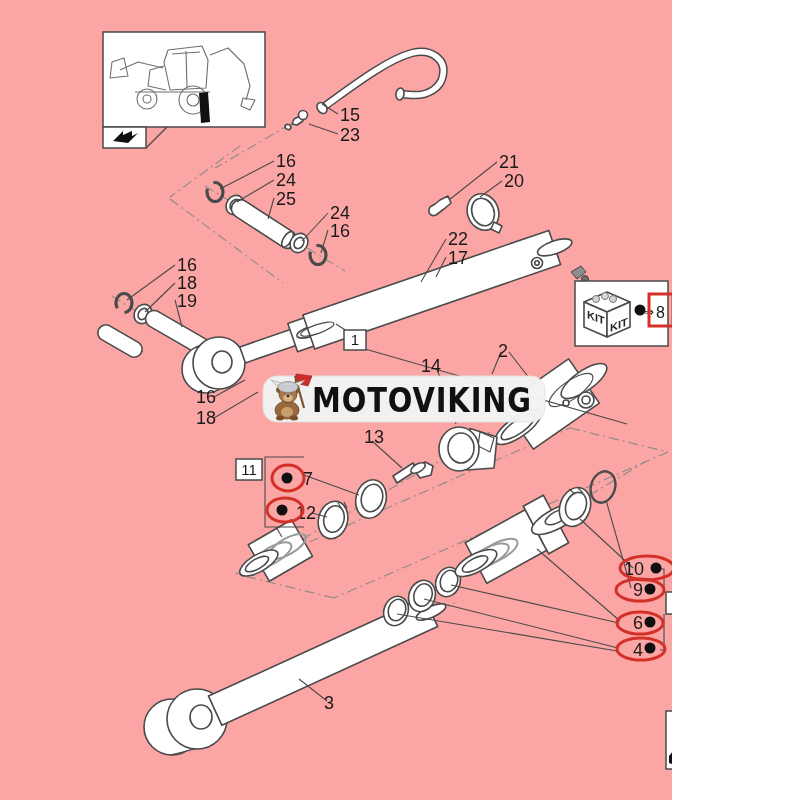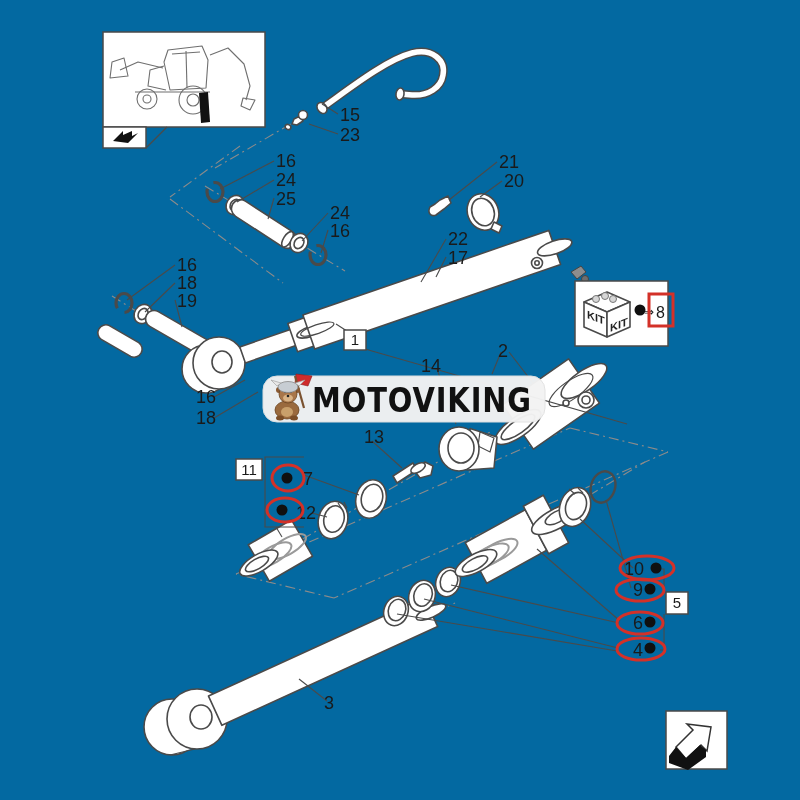--- a/index.html
+++ b/index.html
@@ -1,16 +1,16 @@
 <!DOCTYPE html>
 <html><head>
 <meta charset="utf-8">
 <style>
   html,body{margin:0;padding:0;background:#ffffff;}
-  .canvas{position:relative;width:800px;height:800px;background:#0369a1;overflow:hidden;
+  .canvas{position:relative;width:672px;height:800px;background:#fca5a5;overflow:hidden;
           font-family:"Liberation Sans",sans-serif;}
   svg{position:absolute;left:0;top:0;}
   .part{fill:#ffffff;stroke:#4a4a4a;stroke-width:1.6;stroke-linejoin:round;}
   .thin{fill:none;stroke:#4a4a4a;stroke-width:1.2;}
   .lead{stroke:#4a4a4a;stroke-width:1.1;fill:none;}
   .dashdot{stroke:#8b8b8b;stroke-width:1.1;fill:none;stroke-dasharray:10 4 2 4;}
   .callout{font:18px "Liberation Sans",sans-serif;fill:#1a1a1a;}
   .boxtxt{font:15px "Liberation Sans",sans-serif;fill:#1a1a1a;text-anchor:middle;}
   .refbox{fill:#ffffff;stroke:#4a4a4a;stroke-width:1.5;}
   .red{fill:none;stroke:#d33128;stroke-width:3;}

